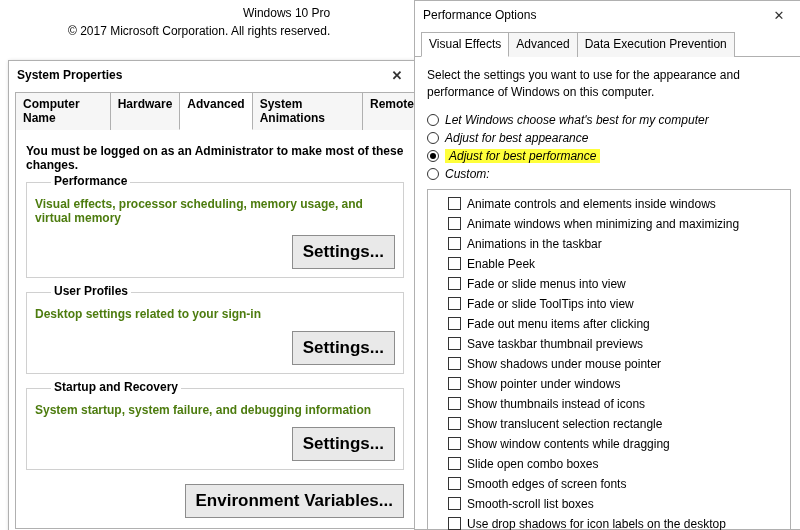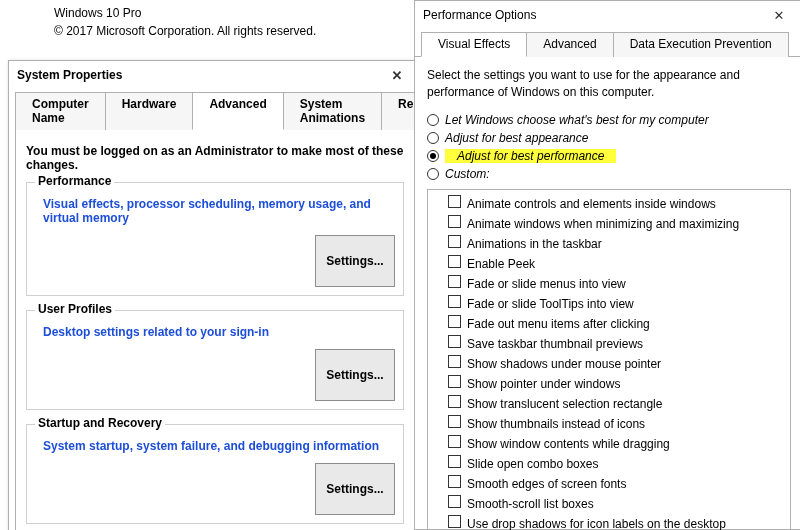--- a/index.html
+++ b/index.html
@@ -9,23 +9,24 @@
     font-size: 12px;
     color: #000;
     background: #fff;
     width: 800px;
     height: 530px;
     overflow: hidden;
     position: relative;
   }
   .winver {
     position: absolute;
-    left: 54px;
+    left: 68px;
     top: 4px;
     line-height: 1.5;
+    text-align: right;
   }
   
   .sysprops {
     position: absolute;
     left: 8px;
     top: 60px;
     width: 414px;
     border: 1px solid #b0b0b0;
     background: #fff;
     box-shadow: 1px 1px 4px rgba(0,0,0,0.2);
@@ -46,21 +47,21 @@
     font-size: 13px;
     color: #333;
     cursor: default;
   }
   .tabs {
     display: flex;
     padding-left: 6px;
     margin-top: 2px;
   }
   .tab {
-    padding: 4px 16px 5px;
+    padding: 4px 7px 5px;
     border: 1px solid #b0b0b0;
     border-bottom: none;
     background: #f6f6f6;
     margin-right: -1px;
     font-size: 12px;
     position: relative;
     top: 1px;
   }
   .tab.active {
     background: #fff;
@@ -76,36 +77,36 @@
   .intro { margin: 4px 0 10px 0; }
   .group {
     border: 1px solid #d0d0d0;
     margin-bottom: 14px;
     padding: 8px 8px 8px 8px;
     position: relative;
   }
   .group-title {
     position: absolute;
     top: -9px;
-    left: 8px;
+    left: 24px;
     background: #fff;
     padding: 0 3px;
     font-size: 12px;
   }
   .group-desc {
-    color: #1d4ed8;
-    margin: 6px 0 10px 8px;
+    color: #4d7c0f;
+    margin: 6px 0 10px 0;
   }
   .btn {
     display: inline-block;
     min-width: 80px;
-    padding: 18px 10px;
+    padding: 6px 10px;
     border: 1px solid #8d8d8d;
     background: #e9e9e9;
-    font-size: 12px;
+    font-size: 17px;
     text-align: center;
     cursor: default;
   }
   .btn-row-right { text-align: right; }
   .dialog-buttons {
     text-align: right;
     padding: 6px 8px 10px;
     background: #f2f2f2;
     border-top: 1px solid #ddd;
   }
@@ -146,31 +147,31 @@
   }
   .radio.selected::after {
     content: "";
     width: 6px;
     height: 6px;
     background: #000;
     border-radius: 50%;
   }
   .highlight {
     background: #ffff3b;
-    padding: 0 12px;
+    padding: 0 4px;
   }
   .checklist {
     border: 1px solid #b0b0b0;
     padding: 4px 6px;
     height: 348px;
     overflow: hidden;
   }
   .check-row {
     display: flex;
-    align-items: flex-start;
+    align-items: center;
     padding: 1px 14px;
     line-height: 1.5;
   }
   .checkbox {
     width: 13px;
     height: 13px;
     border: 1px solid #333;
     margin-right: 6px;
     background: #fff;
     flex-shrink: 0;
@@ -304,28 +305,28 @@
         <div class="check-row">
           <span class="checkbox"></span>
           <span>Show shadows under mouse pointer</span>
         </div>
         <div class="check-row">
           <span class="checkbox"></span>
           <span>Show pointer under windows</span>
         </div>
         <div class="check-row">
           <span class="checkbox"></span>
+          <span>Show thumbnails instead of icons</span>
+        </div>
+        <div class="check-row">
+          <span class="checkbox"></span>
           <span>Show translucent selection rectangle</span>
         </div>
         <div class="check-row">
           <span class="checkbox"></span>
-          <span>Show thumbnails instead of icons</span>
-        </div>
-        <div class="check-row">
-          <span class="checkbox"></span>
           <span>Show window contents while dragging</span>
         </div>
         <div class="check-row">
           <span class="checkbox"></span>
           <span>Slide open combo boxes</span>
         </div>
         <div class="check-row">
           <span class="checkbox"></span>
           <span>Smooth edges of screen fonts</span>
         </div>

